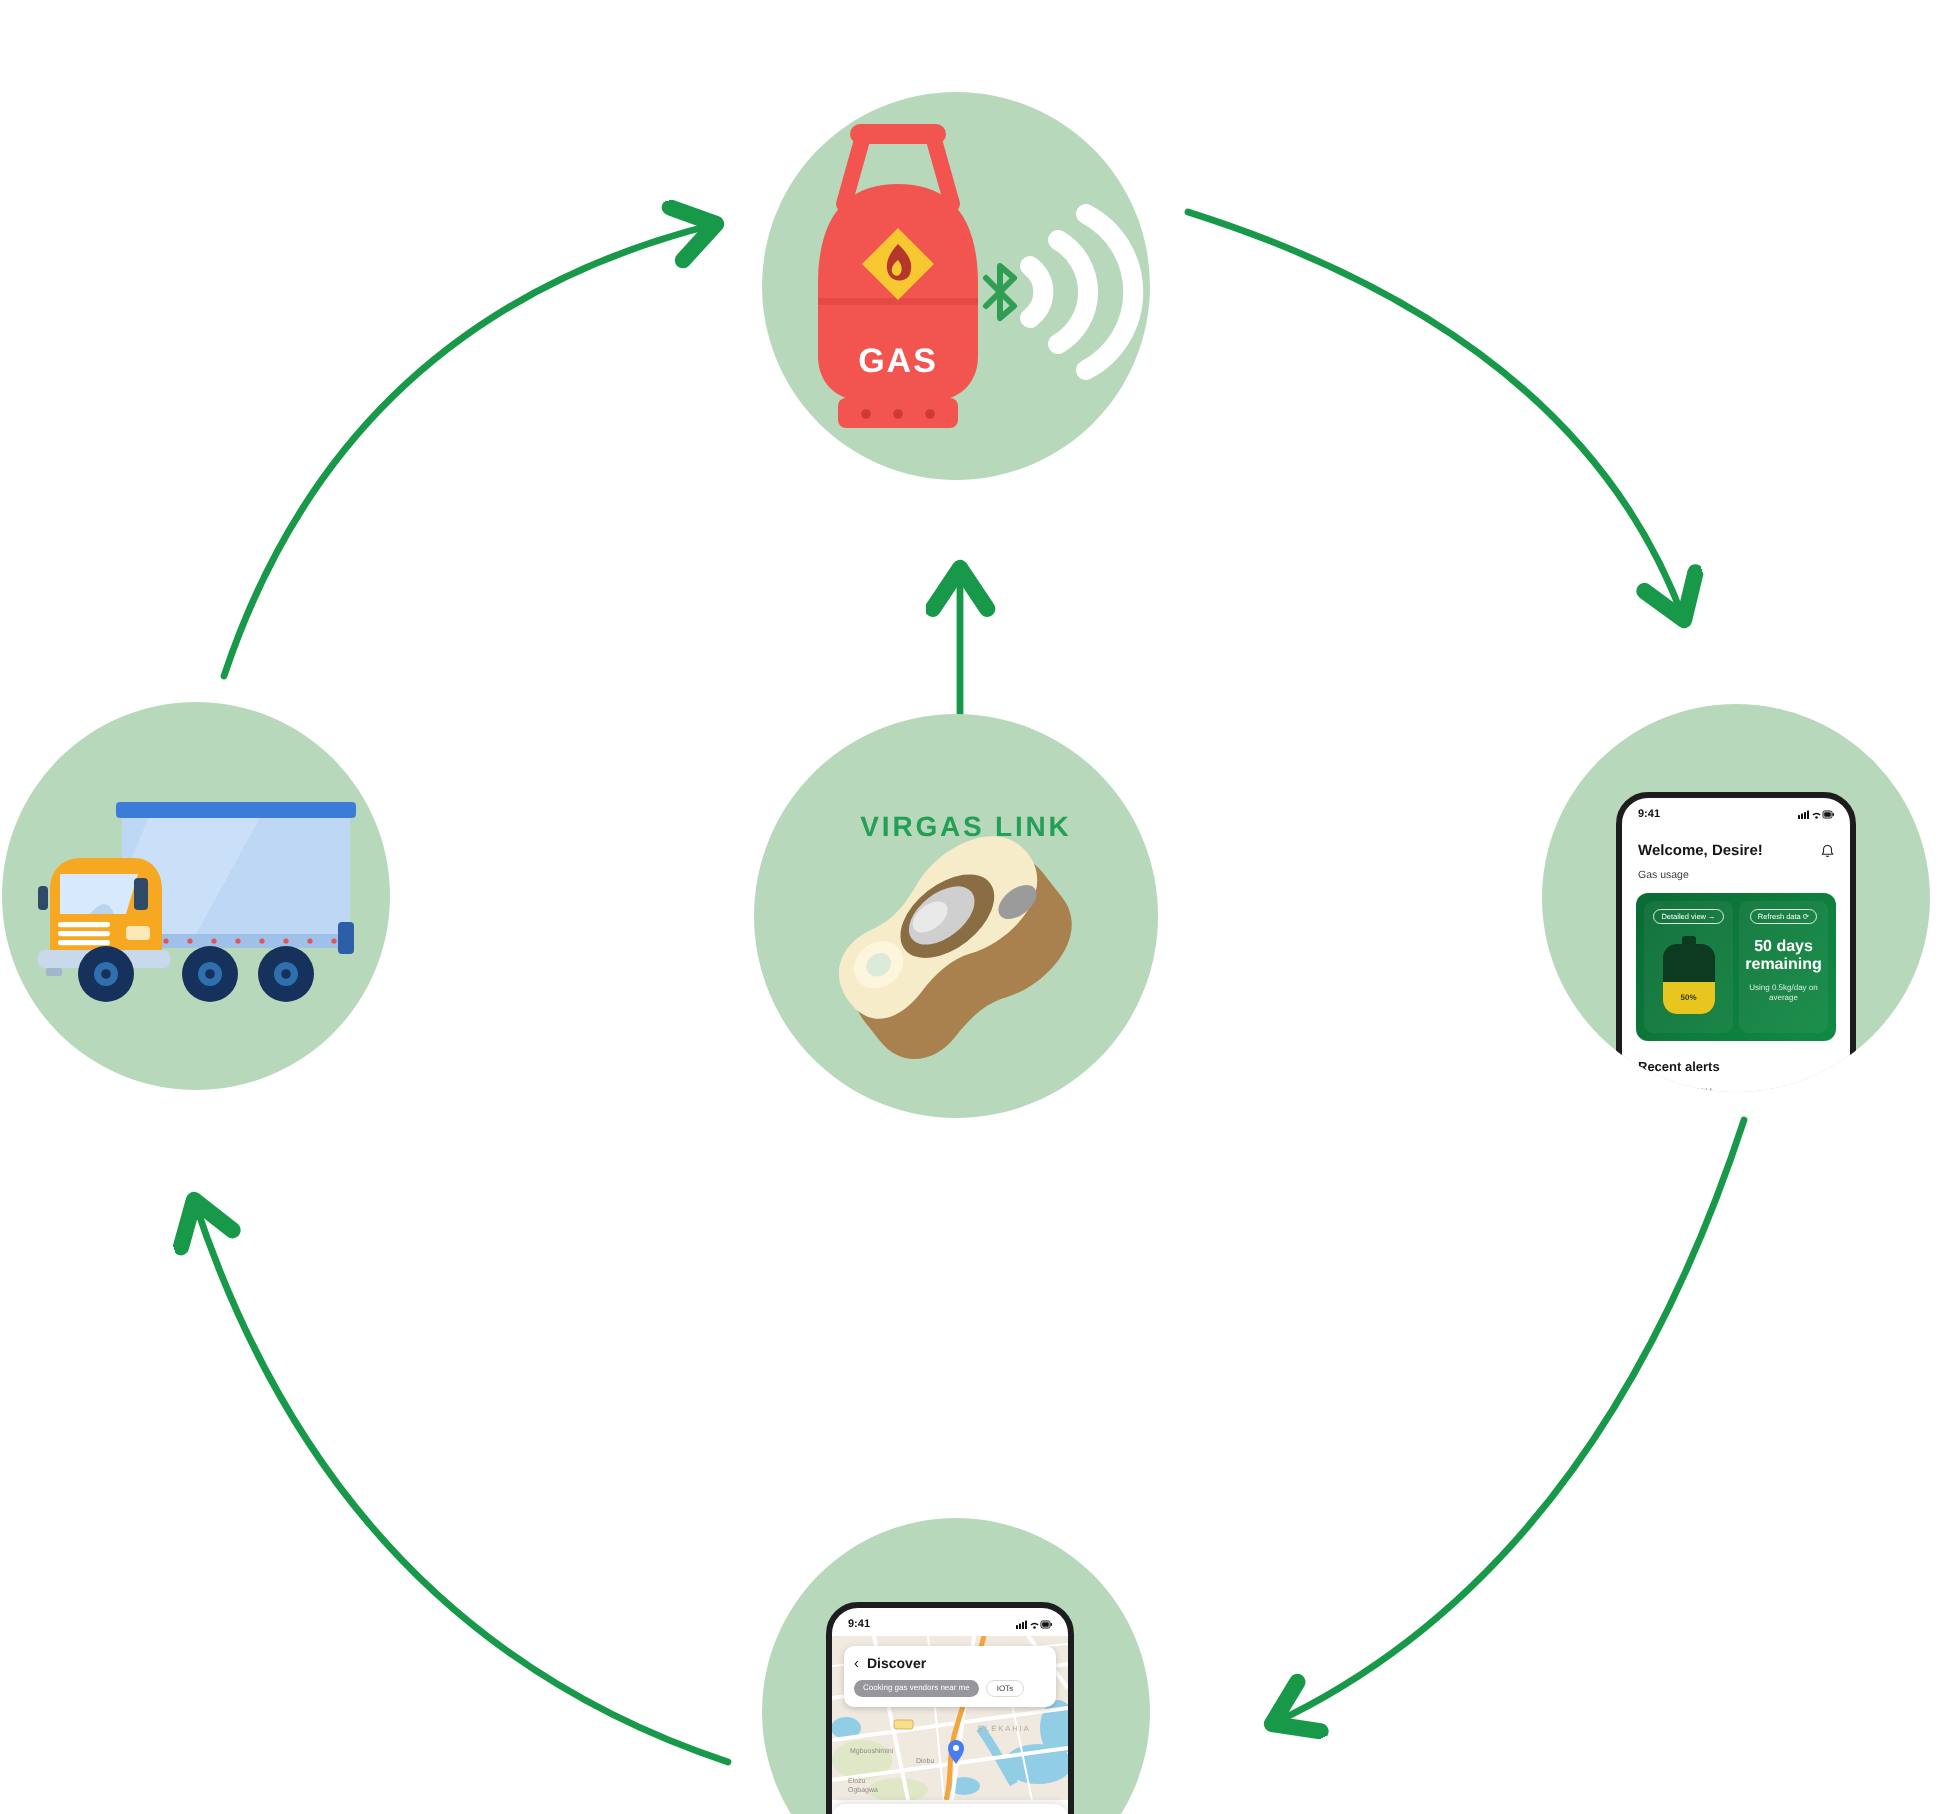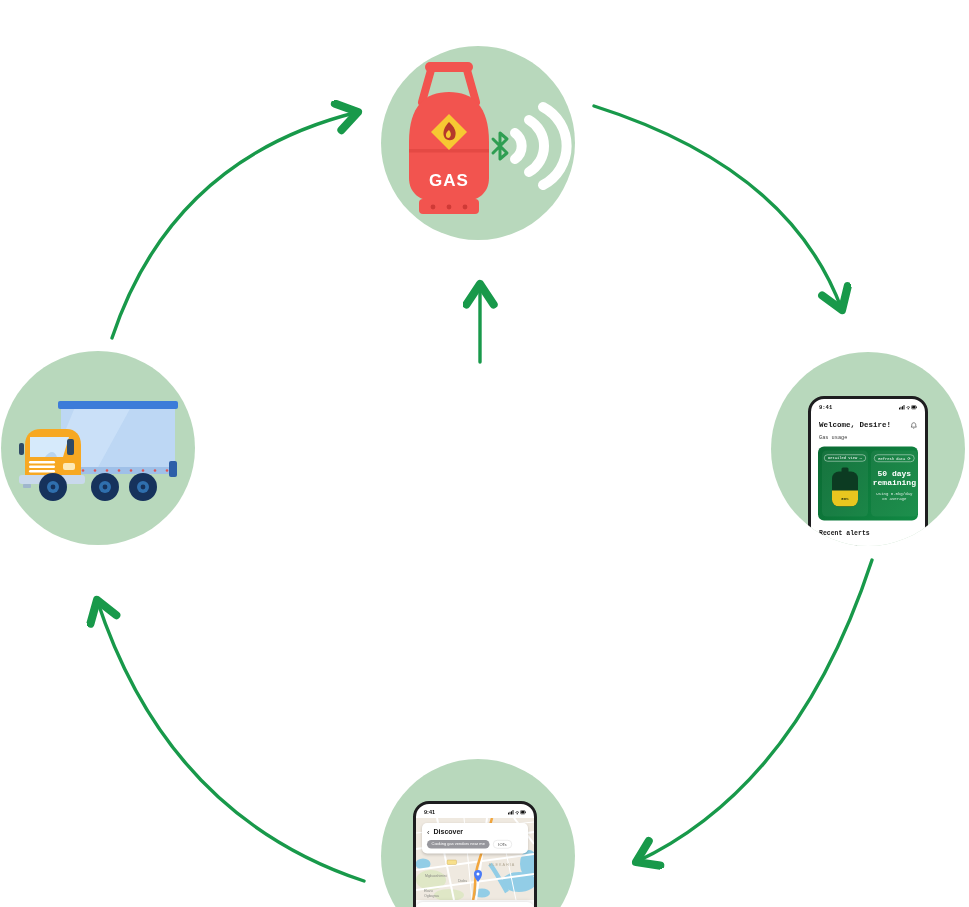--- a/index.html
+++ b/index.html
@@ -21,21 +21,21 @@
     position:absolute; top:48px; left:0; width:100%; text-align:center;
     font-size:14px; font-weight:bold; letter-spacing:1.4px; color:#23a055;
     padding-left:10px;
   }
 
   
   .phone{
     position:absolute; background:#fff; border:3px solid #1d1d1f;
     border-radius:16px; overflow:hidden;
   }
-  #usage-phone { left:37px; top:44px; width:120px; height:168px;font-family:Liberation Mono, monospace; }
+  #usage-phone { left:37px; top:44px; width:120px; height:168px; }
   #vendor-phone{ left:32px; top:42px; width:124px; height:170px; }
   .phone-inner{ transform:scale(.5); transform-origin:0 0; position:relative; }
   #usage-phone  .phone-inner{ width:228px; height:336px; }
   #vendor-phone .phone-inner{ width:236px; height:340px; }
 
   .status-row{ display:flex; justify-content:space-between; align-items:center;
     padding:10px 16px 0 16px; }
   .status-time{ font-size:11px; font-weight:bold; color:#111; }
 
   
@@ -197,20 +197,37 @@
         <circle cx="104" cy="136" r="14" fill="#16325c"></circle>
         <circle cx="104" cy="136" r="6" fill="#2f6fae"></circle>
         <circle cx="104" cy="136" r="2.4" fill="#16325c"></circle>
         <circle cx="142" cy="136" r="14" fill="#16325c"></circle>
         <circle cx="142" cy="136" r="6" fill="#2f6fae"></circle>
         <circle cx="142" cy="136" r="2.4" fill="#16325c"></circle>
       </g>
     </svg>
   </div>
 
+  <div class="circle" id="circle-center">
+    <div class="brand-label">VIRGAS LINK</div>
+    <svg width="202" height="202" viewBox="0 0 202 202">
+      <g transform="rotate(-38 101 118)">
+        <path d="M43,118 C43,100 58,92 74,96 C86,99 96,96 106,92 C126,84 159,90 159,114
+                 L159,130 C159,154 126,160 106,152 C96,148 86,149 74,152 C58,156 43,148 43,130 Z" fill="#a9814f"></path>
+        <path d="M43,106 C43,88 58,80 74,84 C86,87 96,84 106,80 C126,72 159,78 159,102
+                 C159,126 126,132 106,124 C96,120 86,121 74,124 C58,128 43,124 43,106 Z" fill="#f6ecca"></path>
+        <ellipse cx="66" cy="100" rx="13" ry="11" fill="#fdf6dd"></ellipse>
+        <ellipse cx="66" cy="100" rx="6.5" ry="5.5" fill="#dcead9"></ellipse>
+        <ellipse cx="108" cy="102" rx="27" ry="16" fill="#8a6d43"></ellipse>
+        <ellipse cx="106" cy="100" rx="19" ry="11" fill="#cfcfcf"></ellipse>
+        <ellipse cx="101" cy="97" rx="10" ry="6" fill="#e9e9e9"></ellipse>
+        <ellipse cx="140" cy="118" rx="11" ry="6.5" fill="#9b9b9b"></ellipse>
+      </g>
+    </svg>
+  </div>
 
   <div class="circle" id="circle-usage">
     <div class="phone" id="usage-phone">
       <div class="phone-inner">
         <div class="status-row">
           <span class="status-time">9:41</span>
           <svg width="36" height="12" viewBox="0 0 36 12">
             <rect x="0" y="7" width="2" height="4" rx=".5" fill="#111"></rect>
             <rect x="3" y="5.5" width="2" height="5.5" rx=".5" fill="#111"></rect>
             <rect x="6" y="4" width="2" height="7" rx=".5" fill="#111"></rect>

